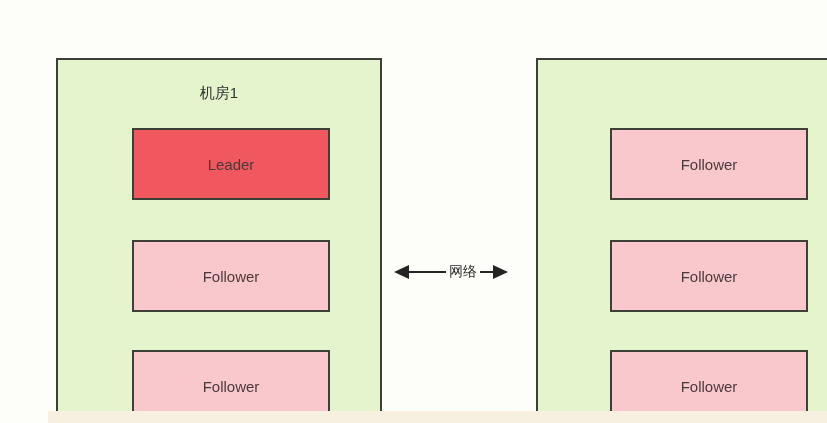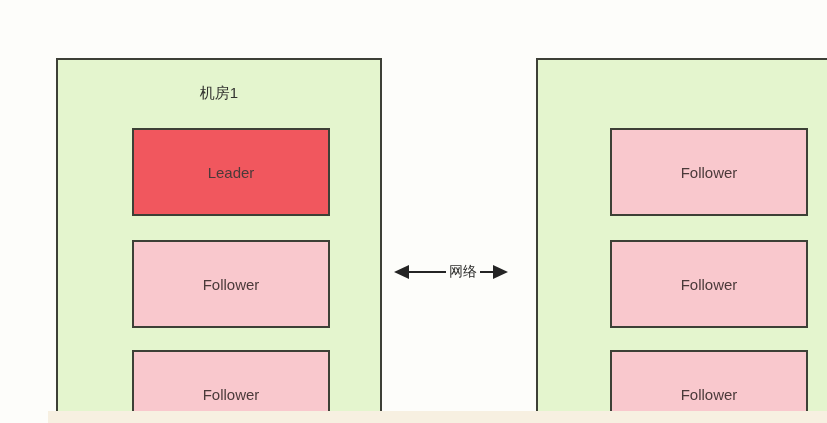--- a/index.html
+++ b/index.html
@@ -35,21 +35,21 @@
     top: 12px; left: 0; right: 0;
     text-align: center;
     font-size: 15px;
     color: #333330;
   }
   .node {
     position: absolute;
     left: 50%;
     transform: translateX(-50%);
     width: 198px;
-    height: 88px;
+    height: 72px;
     border: 2px solid var(--border, #3d4036);
     display: flex;
     align-items: center;
     justify-content: center;
     font-size: 15px;
     color: #4b3a3a;
   }
   .node-0 { top: 56px; }
   .node-1 { top: 168px; }
   .node-2 { top: 278px; }

